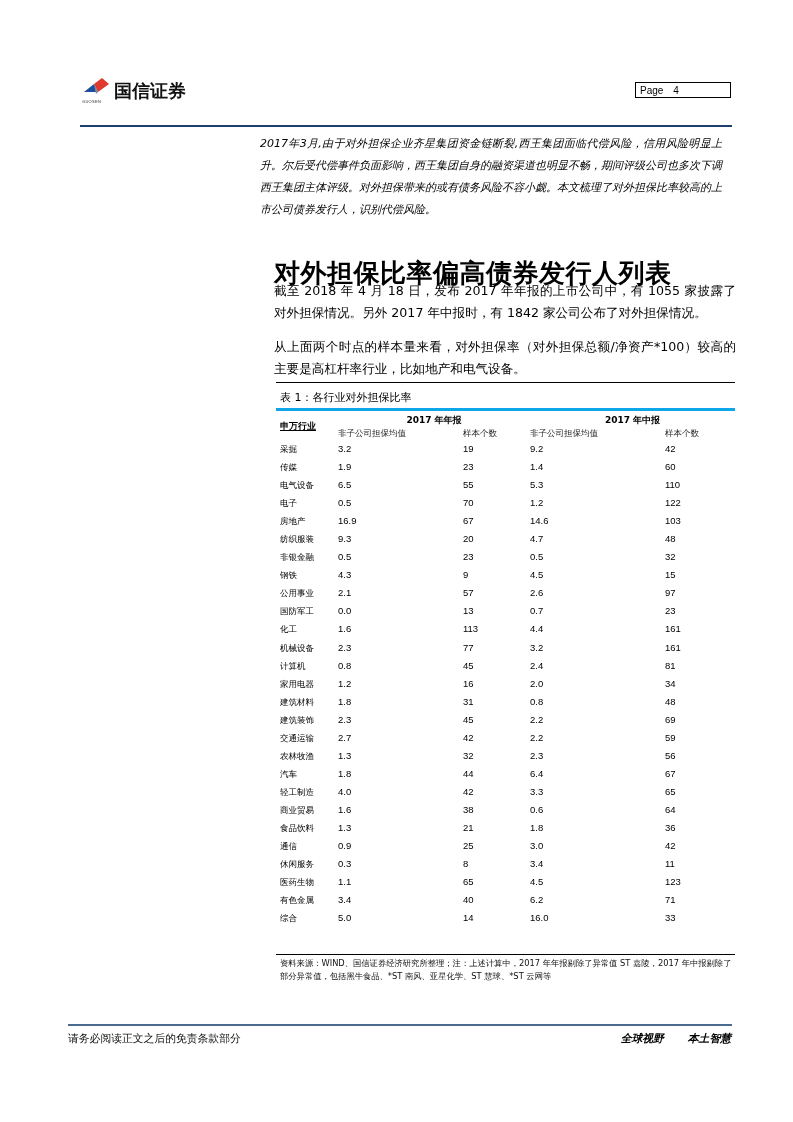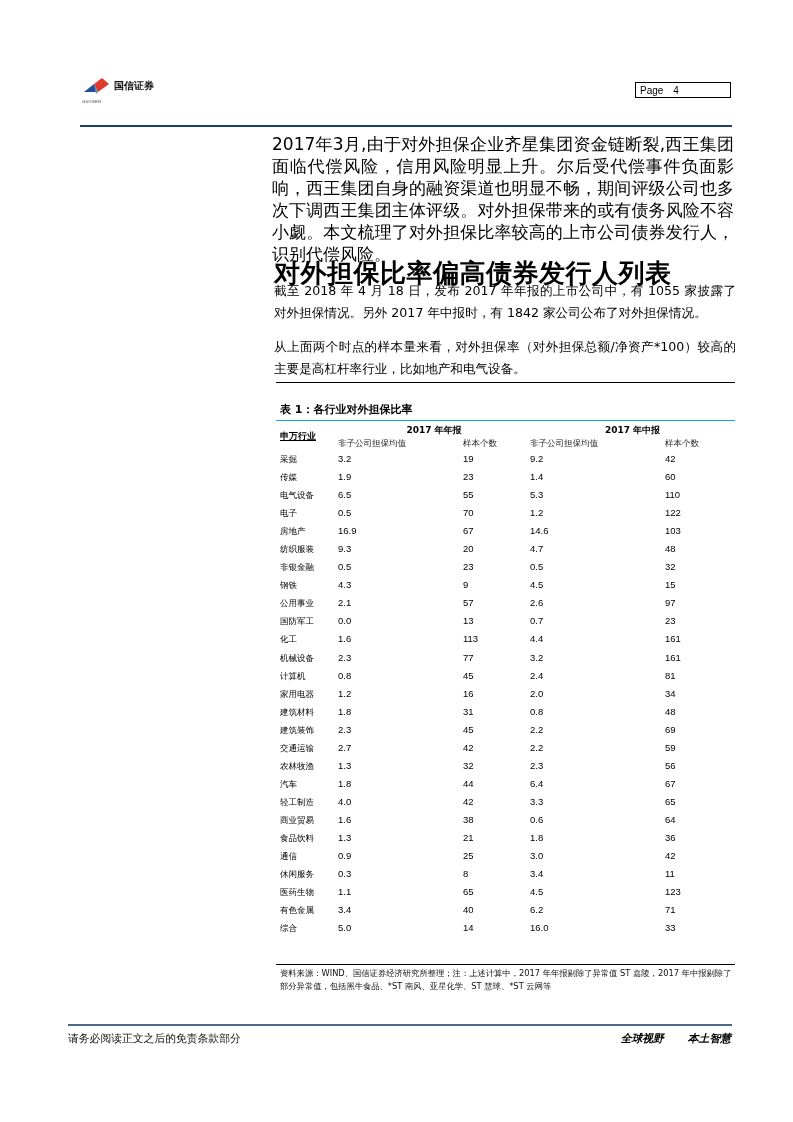--- a/index.html
+++ b/index.html
@@ -3,39 +3,39 @@
 <meta charset="utf-8">
 <style>
   html, body { margin: 0; padding: 0; background: #ffffff; }
   body { width: 793px; height: 1122px; position: relative; overflow: hidden;
          font-family: "DejaVu Sans", "Liberation Sans", sans-serif; color: #000; }
   .header { position: absolute; left: 0; top: 0; width: 793px; height: 130px; }
   .logo { position: absolute; left: 82px; top: 76px; width: 120px; height: 30px; }
   .logo-mark { position: absolute; left: 0; top: 0; width: 28px; height: 22px; }
   .logo-en { position: absolute; left: 0; top: 23px; font-size: 4px; color: #333; letter-spacing: 0.3px;
              font-family: "Liberation Sans", sans-serif; }
-  .logo-cn { position: absolute; left: 32px; top: 3px; font-size: 10px; font-weight: bold; color: #111;
+  .logo-cn { position: absolute; left: 32px; top: 3px; font-size: 18px; font-weight: bold; color: #111;
              font-family: Liberation Sans, sans-serif; letter-spacing: 0px; }
   .page-box { position: absolute; left: 635px; top: 82px; width: 96px; height: 16px;
               border: 1px solid #000; font-family: "Liberation Sans", sans-serif; font-size: 10px;
               line-height: 16px; padding-left: 4px; box-sizing: border-box; }
   .page-box span.num { margin-left: 10px; }
   .header-rule { position: absolute; left: 80px; top: 125px; width: 652px; height: 2px; background: #1f3f6e; }
 
-  .intro { position: absolute; left: 272px; top: 133px; width: 462px; font-size: 17px;
-           line-height: 22px; text-align: justify; }
+  .intro { position: absolute; left: 260px; top: 133px; width: 462px; font-size: 11px;
+           line-height: 22px; text-align: justify; font-style: italic; }
   .section-title { position: absolute; left: 274px; top: 256px; font-size: 26px; font-weight: bold;
                    letter-spacing: 0.5px; }
   .para { position: absolute; left: 274px; width: 462px; font-size: 12.6px; line-height: 22px; text-align: justify; }
   .para1 { top: 280px; }
   .para2 { top: 336px; }
 
   .table-wrap { position: absolute; left: 276px; top: 382px; width: 459px; }
-  .table-caption { border-top: 1.5px solid #000; border-bottom: 1px solid #0ea5e9; font-size: 11px;
-                   font-weight: bold; padding: 20px 0 3px 4px; height: 14px; line-height: 14px; }
+  .table-caption { border-top: 1.5px solid #000; border-bottom: 3px solid #0ea5e9; font-size: 11px;
+                   font-weight: normal; padding: 8px 0 3px 4px; height: 14px; line-height: 14px; }
   table { border-collapse: collapse; width: 100%; font-size: 9px; table-layout: fixed; }
   td, th { padding: 0; margin: 0; text-align: left; font-weight: normal; white-space: nowrap; }
   .hdr1 th { font-weight: bold; font-size: 9px; height: 12px; line-height: 12px; padding-top: 3px; }
   .hdr1 th.grp { text-align: center; }
   .hdr2 th { height: 14px; line-height: 12px; font-size: 8.5px; color: #222; }
   .industry-head { vertical-align: top; padding-top: 9px !important; padding-left: 4px !important; font-size: 8.5px; text-decoration: underline; }
   tbody td { height: 18.05px; line-height: 18px; font-family: "Liberation Sans", sans-serif; font-size: 9.5px; }
   tbody td.ind { font-family: "DejaVu Sans", sans-serif; font-size: 8.5px; padding-left: 4px; }
   .table-source { border-top: 1.5px solid #000; font-size: 8.3px; line-height: 13px; padding: 2px 0 0 4px; color: #111; margin-top: 27px; }
 

